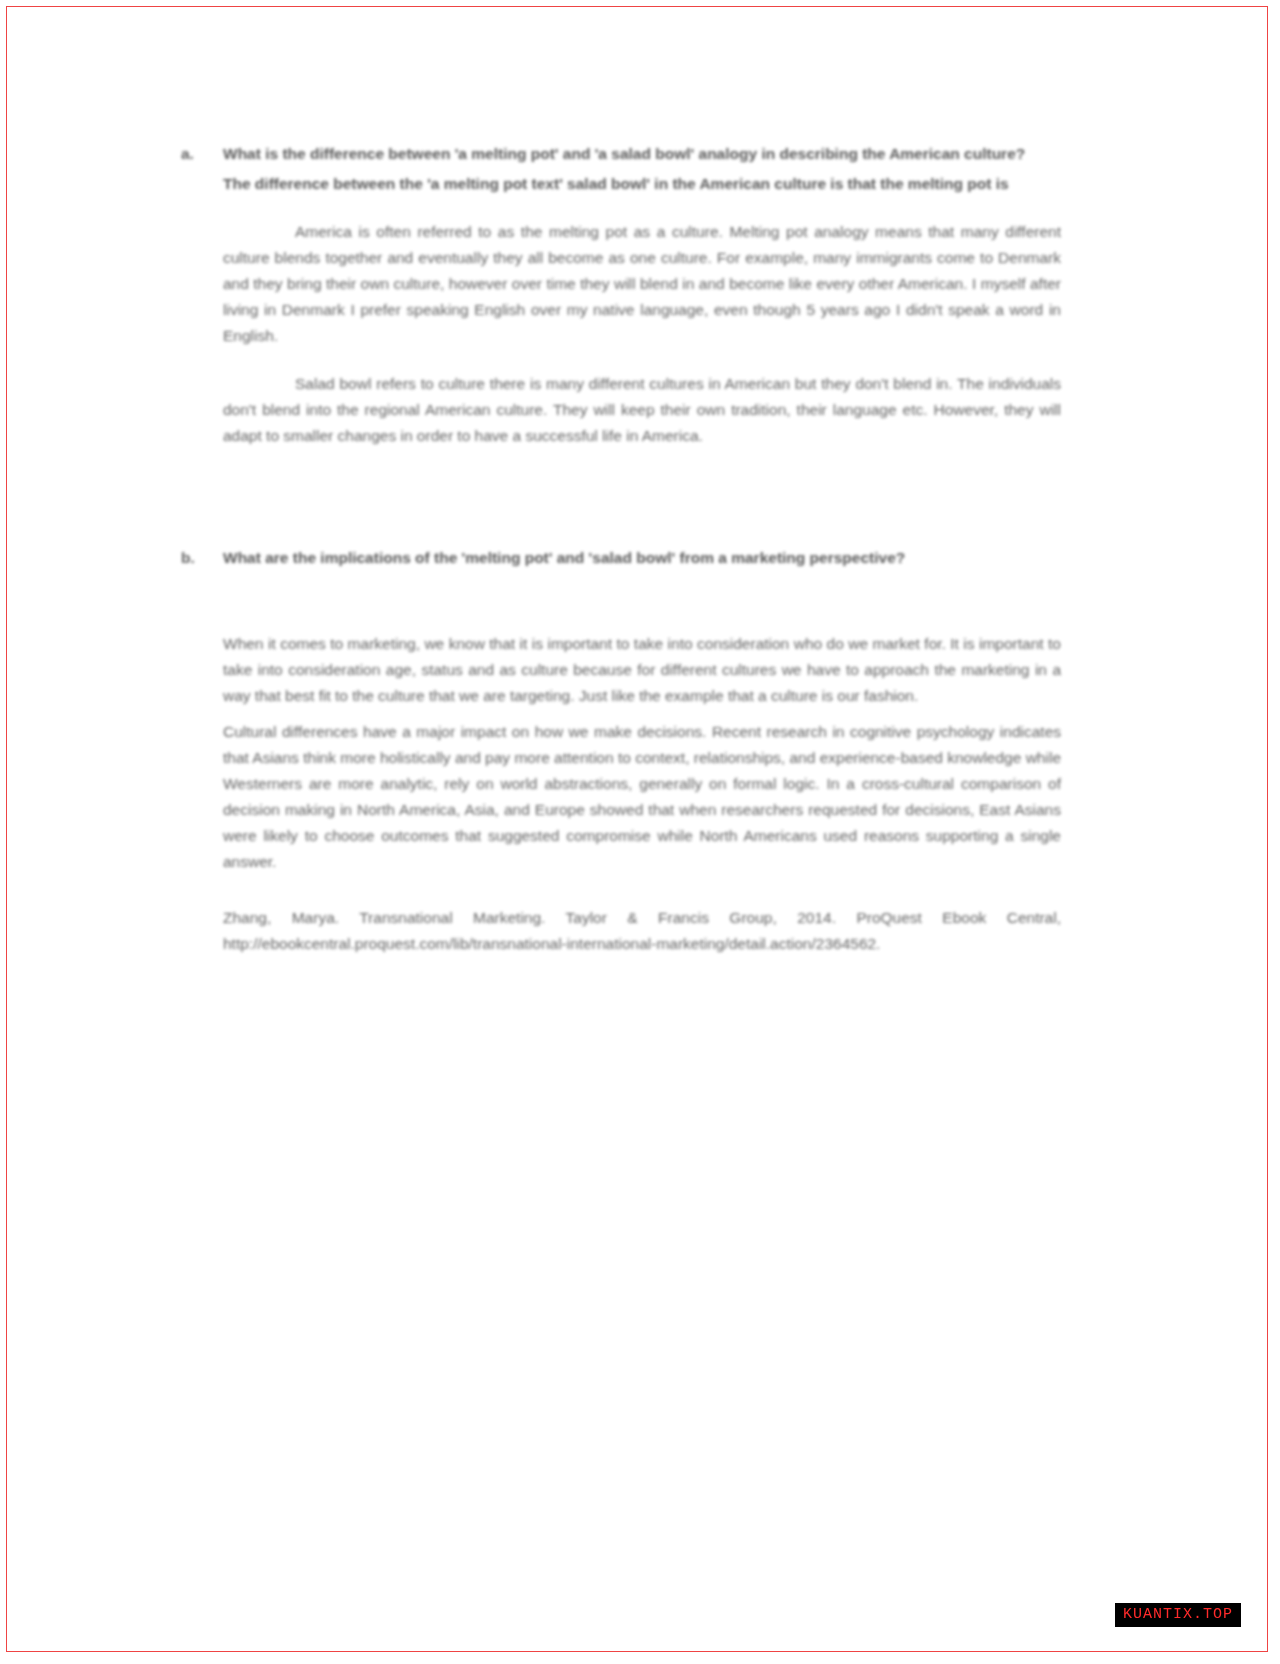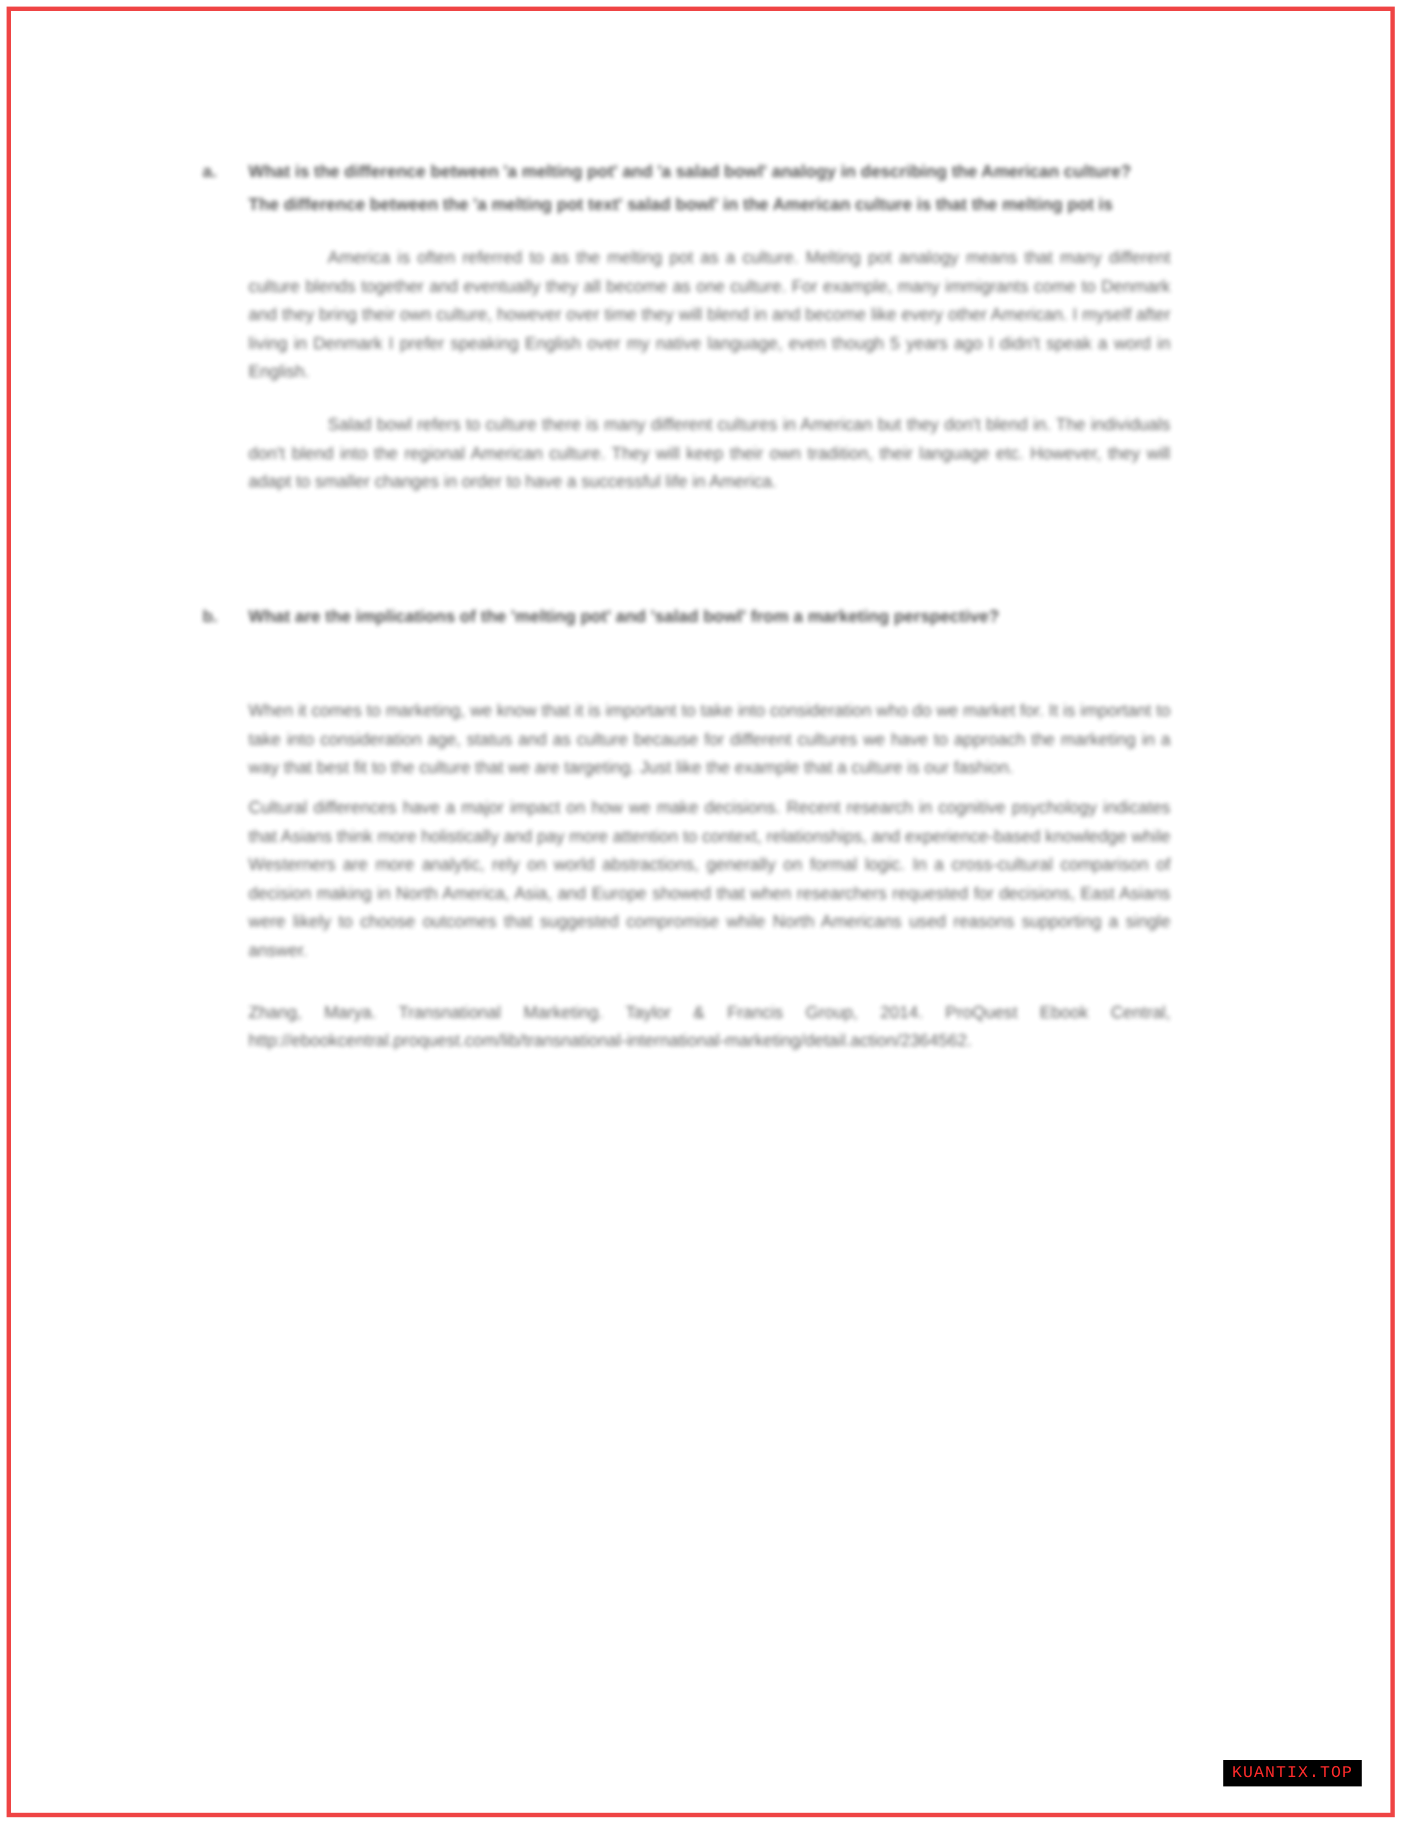--- a/index.html
+++ b/index.html
@@ -15,21 +15,21 @@
     overflow: hidden;
   }
 
   
   #page-frame {
     position: absolute;
     left: 6px;
     top: 6px;
     width: 1262px;
     height: 1646px;
-    border: 4px solid #ef4444;
+    border: 1px solid #ef4444;
     box-sizing: border-box;
     background: #ffffff;
   }
 
   
   #document-sheet {
     position: absolute;
     left: 14px;
     top: 14px;
     right: 14px;

